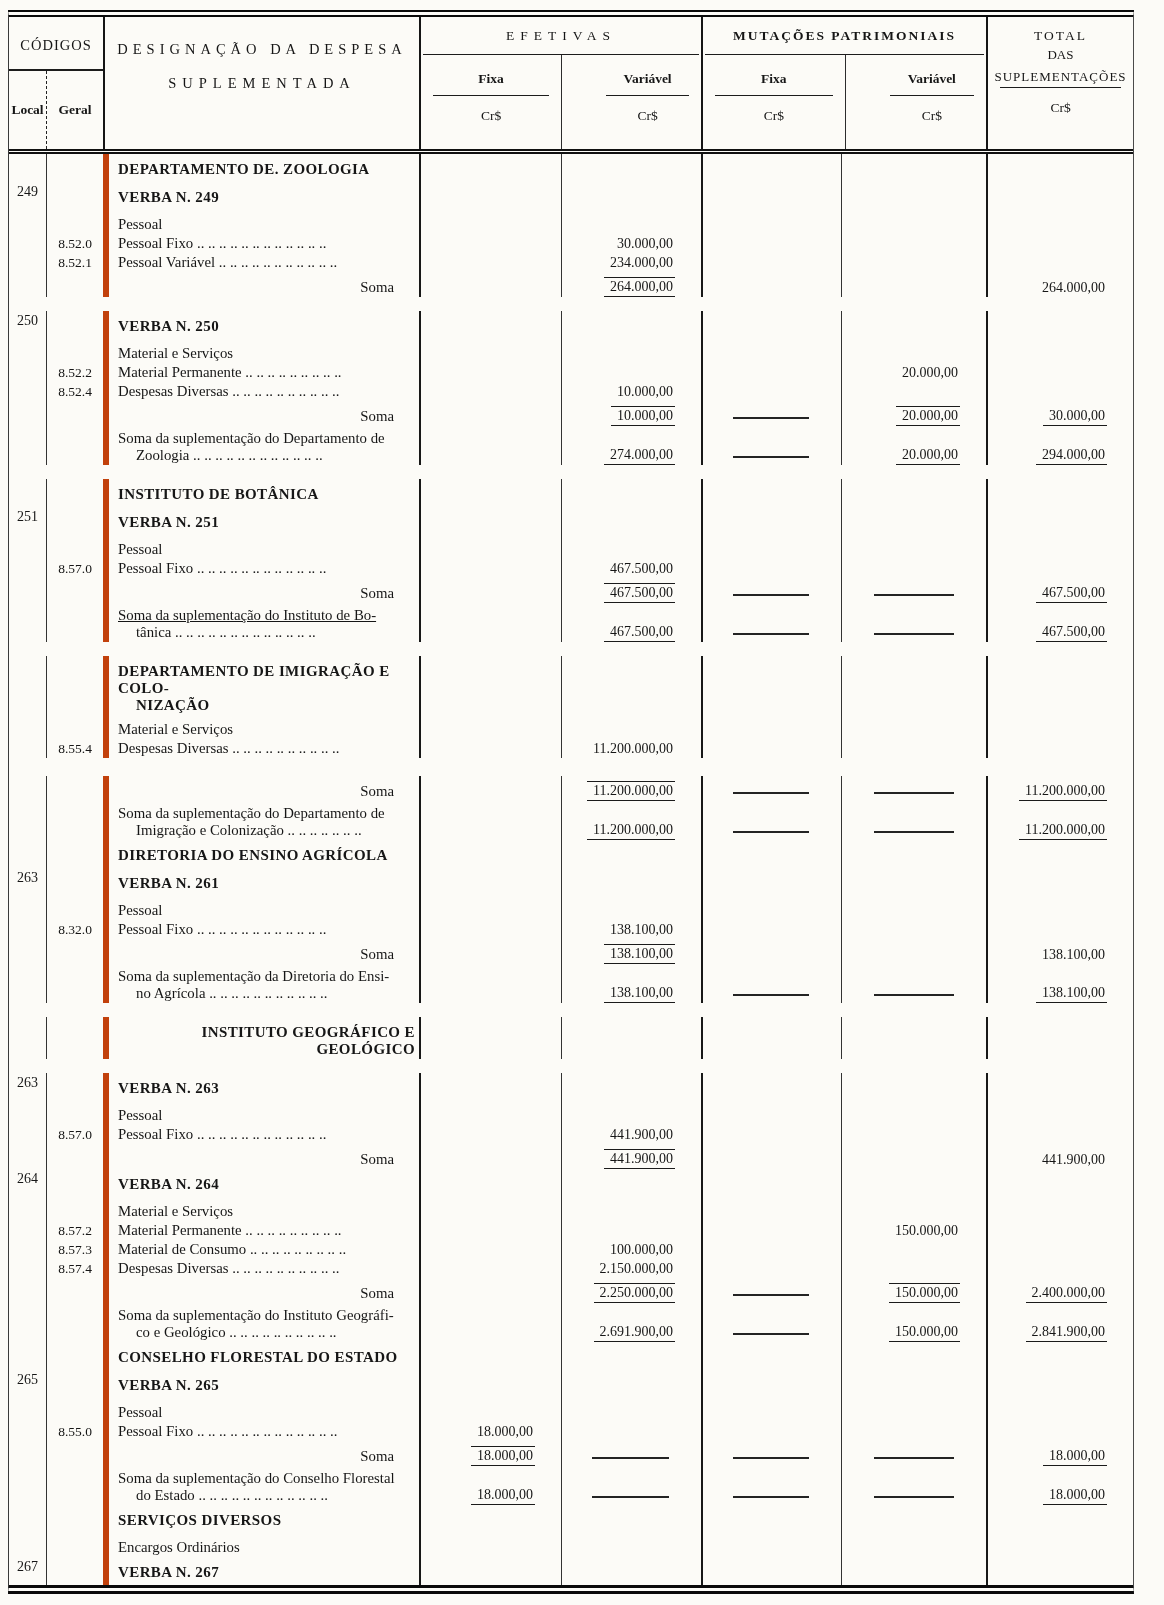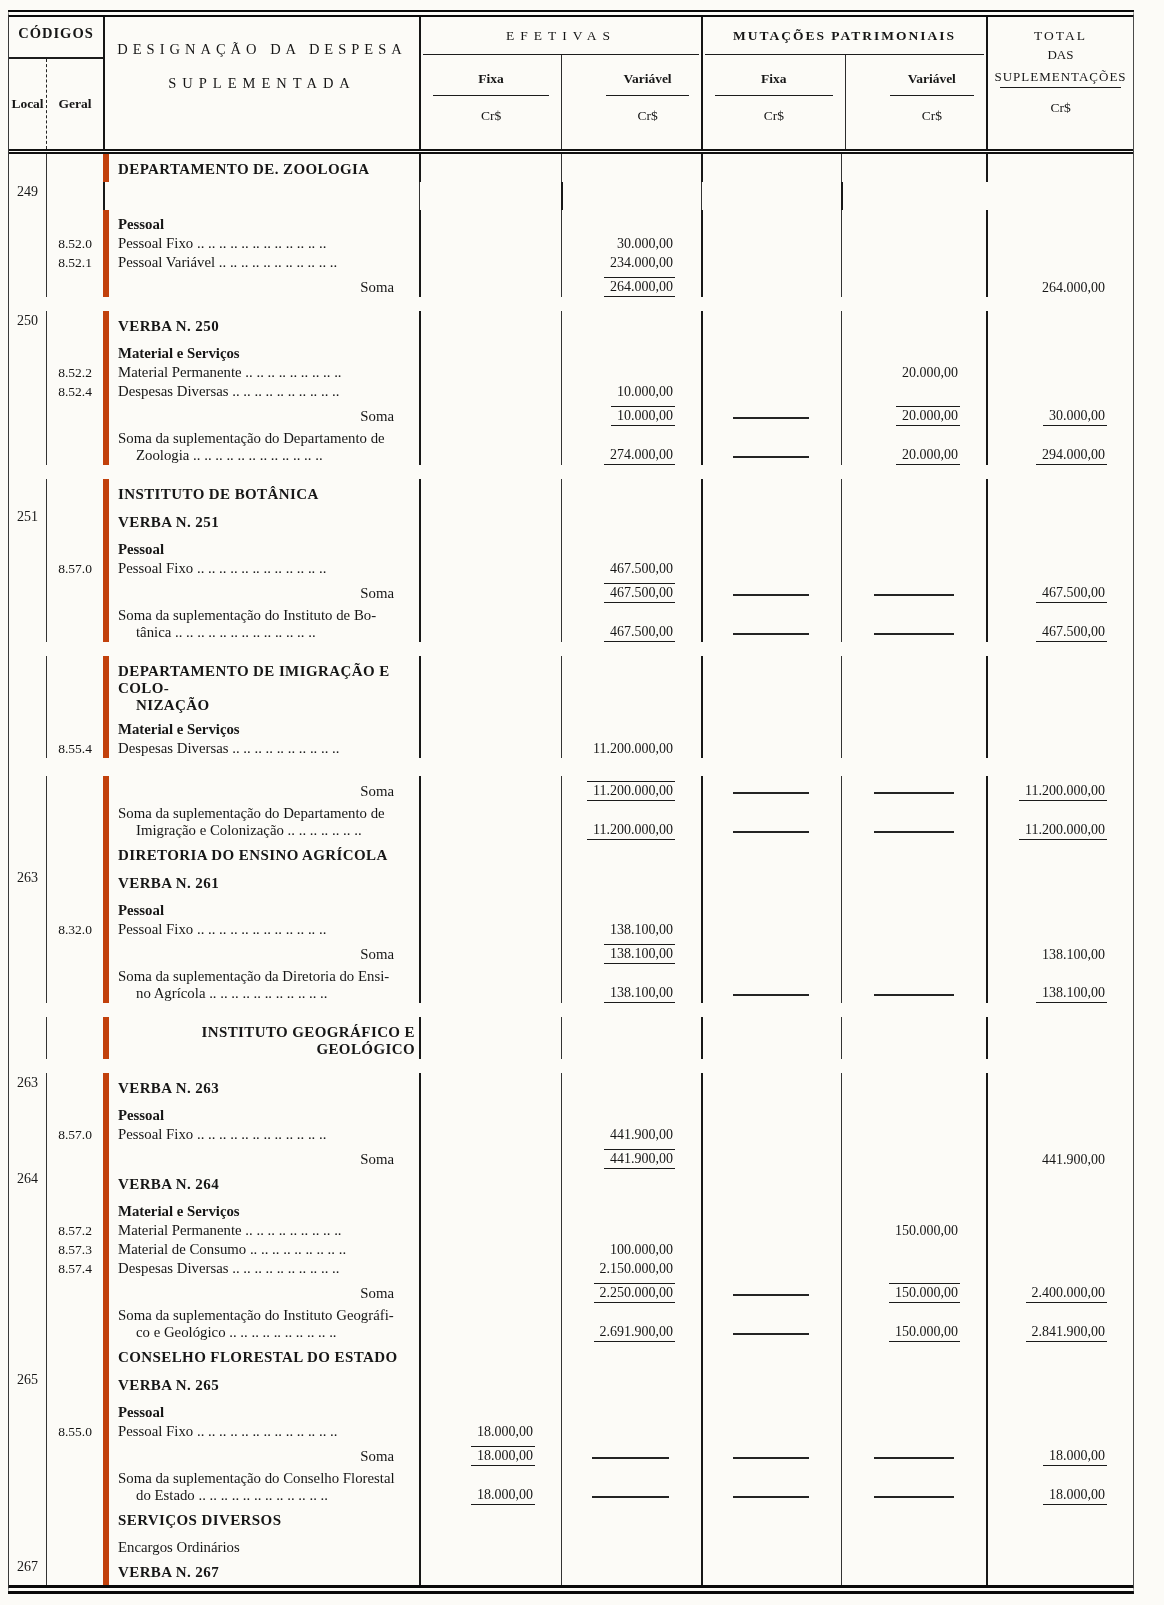--- a/index.html
+++ b/index.html
@@ -6,21 +6,21 @@
   .page{position:relative;width:1164px;height:1605px;background:#fcfbf7;overflow:hidden;
         font-family:"Liberation Serif","DejaVu Serif",serif;color:#161616;}
   .table{position:absolute;left:8px;top:10px;width:1124px;
          border-top:7px double #0a0a0a;border-left:1px solid #3a3a3a;border-right:1px solid #4a4a4a;
          border-bottom:9px double #0a0a0a;}
 
   
   .thead{display:grid;grid-template-columns:94px 316px 282px 285px 1fr;
          border-bottom:5px double #111;height:132px;}
   .cod{display:flex;flex-direction:column;}
-  .cod-title{text-align:center;font-weight:bold;font-size:14.5px;letter-spacing:1px;padding-top:8px;height:30px;}
+  .cod-title{text-align:center;font-weight:normal;font-size:14.5px;letter-spacing:1px;padding-top:20px;height:30px;}
   .cod-rule{border-top:2px solid #1c1c1c;margin:2px 0 0 0;}
   .cod-sub{flex:1;display:grid;grid-template-columns:37px 1fr;}
   .cod-sub .h-lbl{display:flex;align-items:center;justify-content:center;font-weight:bold;font-size:13.5px;}
   .cod-sub .h-lbl+.h-lbl{border-left:1px dashed #222;}
   .desig{border-left:2px solid #151515;text-align:center;padding-top:24px;}
   .desig div{letter-spacing:5px;font-size:14.5px;}
   .desig div+div{margin-top:17px;letter-spacing:6px;}
   .grp{border-left:2px solid #151515;display:flex;flex-direction:column;}
   .grp-title{text-align:center;font-size:13.5px;letter-spacing:6px;padding-top:11px;height:26px;}
   .grp.mut .grp-title{letter-spacing:2px;font-weight:bold;}
@@ -51,21 +51,21 @@
          font-size:14px;padding-right:26px;}
   .amt span{display:inline-block;padding:1px 2px 1px 6px;white-space:nowrap;}
   .amt.t span{border-top:1.5px solid #1b1b1b;}
   .amt.b span{border-bottom:1.5px solid #1b1b1b;}
   .dash{width:68%;border-top:2px solid #242424;margin:0 6px 7px 0;}
 
   
   .r-h1{min-height:28px;}
   .r-h1 .c-desc{font-weight:bold;font-size:15px;letter-spacing:.4px;padding-top:7px;}
   .r-h2{min-height:24px;}
-  .r-h2 .c-desc{font-weight:bold;padding-top:6px;}
+  .r-h2 .c-desc{font-weight:normal;padding-top:6px;}
   .r-plain{min-height:24px;}
   .r-plain .c-desc{padding-top:6px;}
   .r-item{min-height:18px;}
   .r-soma{min-height:25px;}
   .r-soma .c-desc{text-align:right;padding-right:25px;padding-top:7px;}
   .r-sum{min-height:37px;}
   .r-sum .c-desc{padding-top:4px;}
   .gap{padding-top:14px;}
   .tall{padding-top:18px;}
   .cont{padding-left:18px;display:block;}
@@ -139,20 +139,23 @@
           </div>
           <div class="c c-ef money"></div>
           <div class="c c-ev money"></div>
           <div class="c c-mf money"></div>
           <div class="c c-mv money"></div>
           <div class="c c-tt money"></div>
         </div>
         <div class="row r-h1">
           <div class="c c-local">249</div>
           <div class="c c-geral"></div>
+          <div class="c c-desc">
+            <span style="display: block;">VERBA N. 249</span>
+          </div>
           <div class="c c-ef money"></div>
           <div class="c c-ev money"></div>
           <div class="c c-mf money"></div>
           <div class="c c-mv money"></div>
           <div class="c c-tt money"></div>
         </div>
         <div class="row r-h2">
           <div class="c c-local"></div>
           <div class="c c-geral"></div>
           <div class="c c-desc">
@@ -368,21 +371,21 @@
             <div class="dash"></div>
           </div>
           <div class="c c-tt money">
             <div class="amt b"><span>467.500,00</span></div>
           </div>
         </div>
         <div class="row r-sum">
           <div class="c c-local"></div>
           <div class="c c-geral"></div>
           <div class="c c-desc">
-            <span style="display: block;">Soma da suplementação do Instituto de Bo-</span>
+            <span style="display: block; text-decoration: underline;">Soma da suplementação do Instituto de Bo-</span>
             <span class="cont">tânica .. .. .. .. .. .. .. .. .. .. .. .. ..</span>
           </div>
           <div class="c c-ef money"></div>
           <div class="c c-ev money">
             <div class="amt b"><span>467.500,00</span></div>
           </div>
           <div class="c c-mf money">
             <div class="dash"></div>
           </div>
           <div class="c c-mv money">

